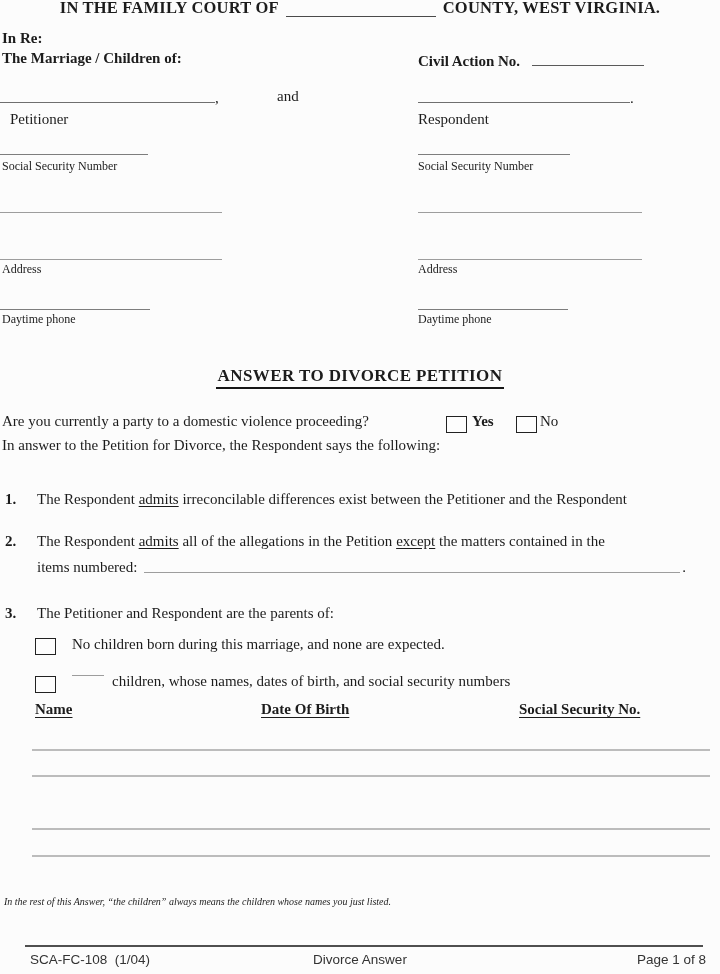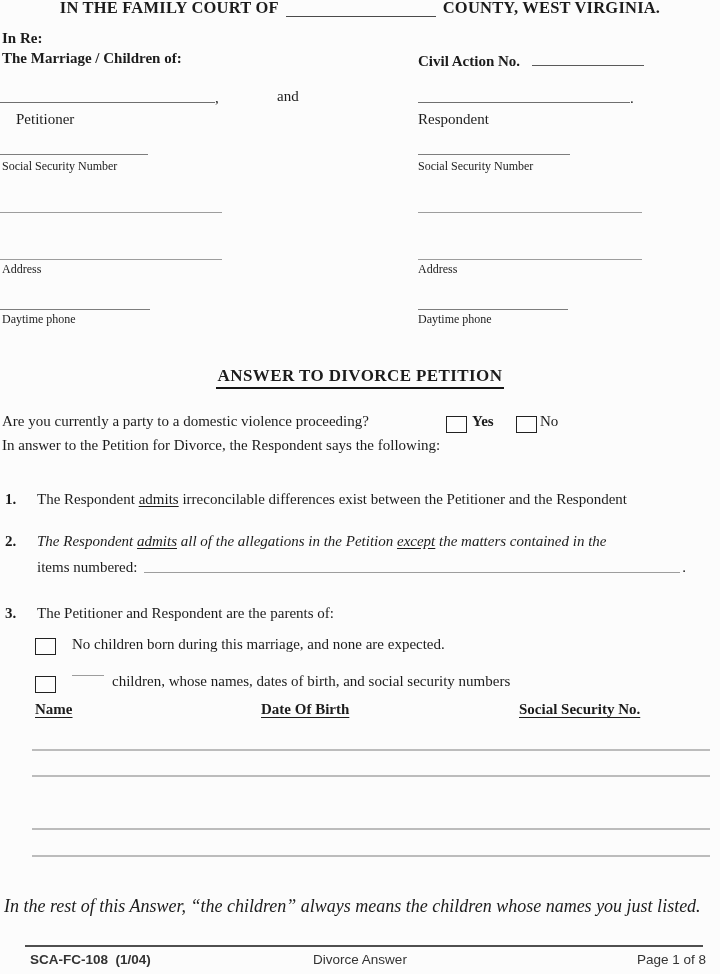--- a/index.html
+++ b/index.html
@@ -28,25 +28,25 @@
          border-bottom:2.5px solid #161616;padding:0 2px 1px 2px;}
   
   .cb{position:absolute;width:19px;height:15px;border:1.7px solid #222;background:#fdfdfd;}
   
   .flexline{display:flex;align-items:flex-end;}
   .fill-line{flex:1;border-bottom:1.4px solid #9d9d9d;height:1px;margin:0 2px 3px 7px;}
   
   .childline{position:absolute;left:32px;width:678px;height:0;border-top:2px solid #bcbcbc;}
   
   .th{font-weight:600;text-decoration:underline;text-underline-offset:3px;}
-  .note{font-style:italic;font-size:18px;}
+  .note{font-style:italic;font-size:10px;}
   
   .footrule{position:absolute;top:945px;left:25px;width:678px;height:2px;background:#4f4f4f;}
   .foot{font-family:"Liberation Sans","DejaVu Sans",sans-serif;font-size:13.5px;color:#333;}
-  .pre{white-space:pre;font-weight:bold;}
+  .pre{white-space:pre;}
 </style>
 </head>
 <body>
 
 <div class="page">
 
   <div class="abs court">
     <span>IN THE FAMILY COURT OF</span>
     <span class="uline" style="width:150px;border-bottom-color:#4a4a4a;"></span>
     <span>COUNTY, WEST VIRGINIA.</span>
@@ -60,21 +60,21 @@
     <span class="uline" style="width:112px;margin-left:8px;border-bottom-color:#5a5a5a;"></span>
   </div>
 
   <div class="abs" style="top:87px;left:0;">
     <span class="uline" style="width:215px;border-bottom-color:#6f6f6f;"></span><span>,</span>
   </div>
   <div class="abs" style="top:88px;left:277px;">and</div>
   <div class="abs" style="top:87px;left:418px;">
     <span class="uline" style="width:212px;border-bottom-color:#6f6f6f;"></span><span>.</span>
   </div>
-  <div class="abs" style="top:111px;left:16px;">Petitioner</div>
+  <div class="abs" style="top:111px;left:10px;">Petitioner</div>
   <div class="abs" style="top:111px;left:418px;">Respondent</div>
 
   <span class="abs uline" style="top:139px;left:0;width:148px;"></span>
   <span class="abs uline" style="top:139px;left:418px;width:152px;"></span>
   <div class="abs small" style="top:159px;left:2px;">Social Security Number</div>
   <div class="abs small" style="top:159px;left:418px;">Social Security Number</div>
 
   <span class="abs uline lt" style="top:197px;left:0;width:222px;"></span>
   <span class="abs uline lt" style="top:197px;left:418px;width:224px;"></span>
   <span class="abs uline lt" style="top:244px;left:0;width:222px;"></span>
@@ -98,21 +98,21 @@
   <div class="abs" style="top:413px;left:540px;">No</div>
 
   <div class="abs nowrap" style="top:437px;left:2px;">In answer to the Petition for Divorce, the Respondent says the following:</div>
 
   <div class="abs b" style="top:491px;left:5px;">1.</div>
   <div class="abs nowrap" style="top:491px;left:37px;">
     <span>The Respondent </span><span class="uword">admits</span><span> irreconcilable differences exist between the Petitioner and the Respondent</span>
   </div>
 
   <div class="abs b" style="top:533px;left:5px;">2.</div>
-  <div class="abs nowrap" style="top:533px;left:37px;font-style:italic;">
+  <div class="abs nowrap" style="top:533px;left:37px;">
     <span>The Respondent </span><span class="uword">admits</span><span> all of the allegations in the Petition </span><span class="uword">except</span><span> the matters contained in the</span>
   </div>
   <div class="abs flexline" style="top:559px;left:37px;width:649px;">
     <span class="nowrap">items numbered:</span>
     <span class="fill-line"></span>
     <span>.</span>
   </div>
 
   <div class="abs b" style="top:605px;left:5px;">3.</div>
   <div class="abs nowrap" style="top:605px;left:37px;">The Petitioner and Respondent are the parents of:</div>

